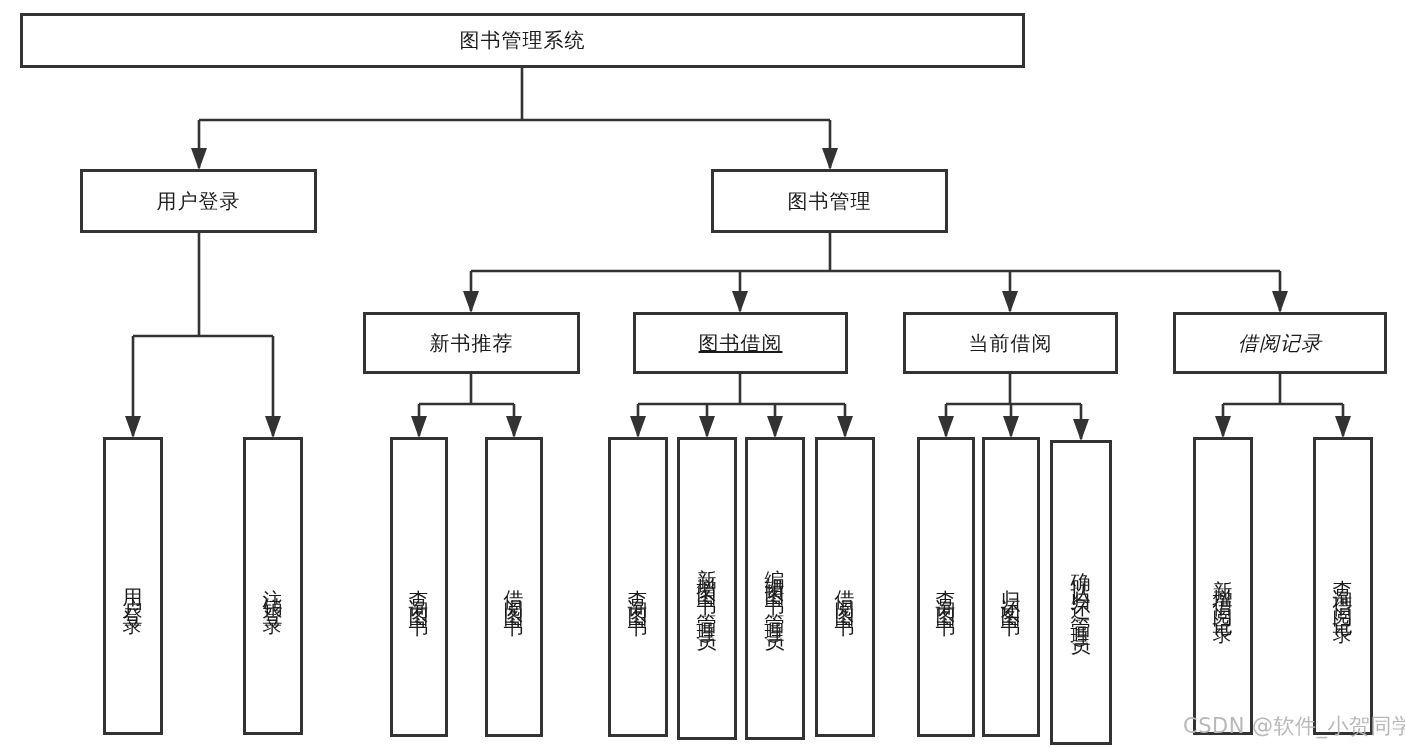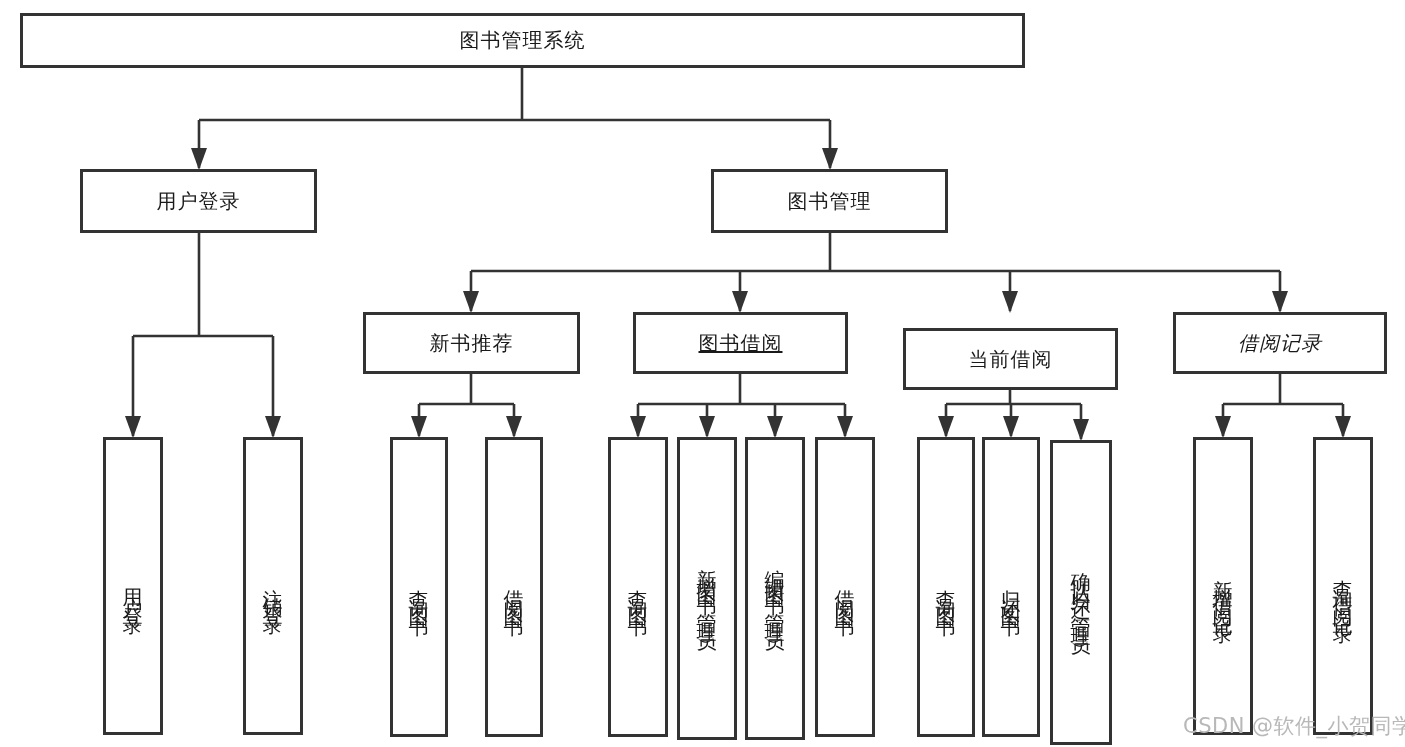--- a/index.html
+++ b/index.html
@@ -95,21 +95,21 @@
   <div class="node hbox" style="left:363px;top:312px;width:217px;height:62px;">
     <span>新书推荐</span>
   </div>
 
   <div class="node hbox" style="left:711px;top:169px;width:237px;height:64px;">
     <span>图书管理</span>
   </div>
   <div class="node hbox" style="left:633px;top:312px;width:215px;height:62px;text-decoration:underline;">
     <span>图书借阅</span>
   </div>
-  <div class="node hbox" style="left:903px;top:312px;width:215px;height:62px;margin-top:16px;">
+  <div class="node hbox" style="left:903px;top:312px;width:215px;height:62px;">
     <span>当前借阅</span>
   </div>
   <div class="node hbox" style="left:1173px;top:312px;width:214px;height:62px;font-style:italic;">
     <span>借阅记录</span>
   </div>
 
   <div class="node vbox" style="left:103px;top:437px;width:60px;height:298px;">
     <span class="vtext">用户登录</span>
   </div>
   <div class="node vbox" style="left:243px;top:437px;width:60px;height:298px;">

